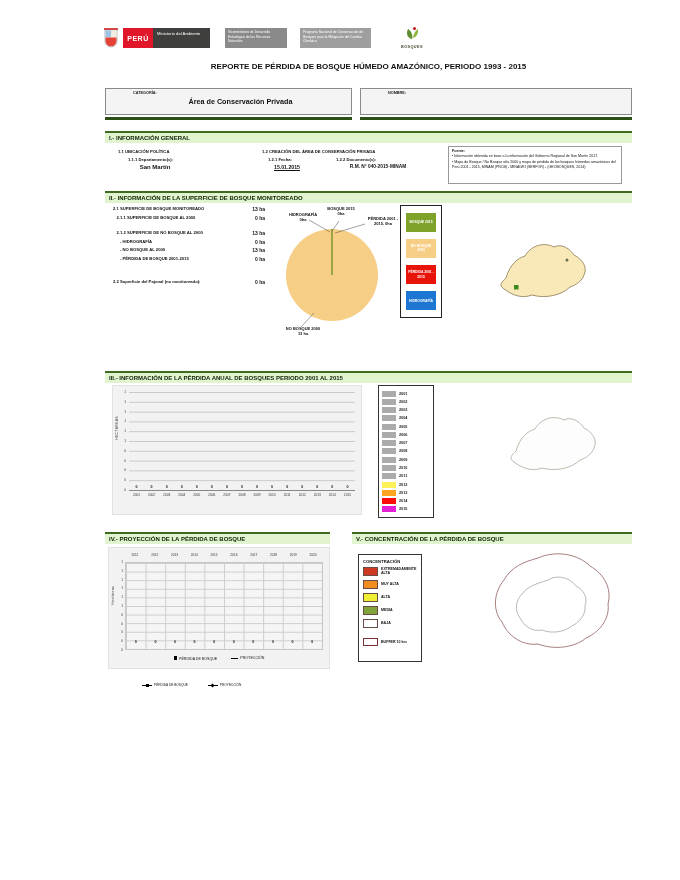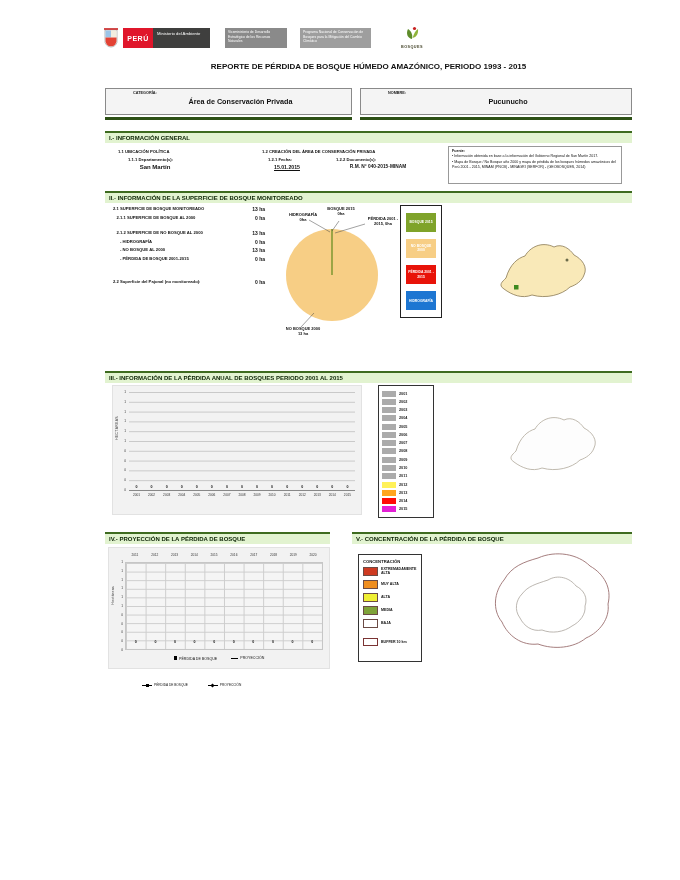--- a/index.html
+++ b/index.html
@@ -101,21 +101,20 @@
   </div>
 
   <div class="abs title">REPORTE DE PÉRDIDA DE BOSQUE HÚMEDO AMAZÓNICO, PERIODO 1993 - 2015</div>
 
   <div class="abs hdr-box" style="left:105px;width:247px">
     <div class="lbl">CATEGORÍA:</div>
     <div class="val">Área de Conservación Privada</div>
   </div>
   <div class="abs hdr-box" style="left:360px;width:272px">
     <div class="lbl">NOMBRE:</div>
-    <div class="val">Pucunucho</div>
   </div>
   <div class="abs greenline" style="left:105px;width:247px"></div>
   <div class="abs greenline" style="left:360px;width:272px"></div>
 
   <div class="abs secbar" style="left:105px;top:131px;width:527px">I.- INFORMACIÓN GENERAL</div>
   <div class="abs tiny-b" style="left:118px;top:149px">1.1 UBICACIÓN POLÍTICA</div>
   <div class="abs tiny-b" style="left:128px;top:157px">1.1.1 Departamento(s):</div>
   <div class="abs" style="left:120px;top:164px;width:70px;text-align:center;font-weight:bold;font-size:6px">San Martín</div>
   <div class="abs tiny-b" style="left:262px;top:149px">1.2 CREACIÓN DEL ÁREA DE CONSERVACIÓN PRIVADA</div>
   <div class="abs tiny-b" style="left:268px;top:157px">1.2.1 Fecha:</div>

